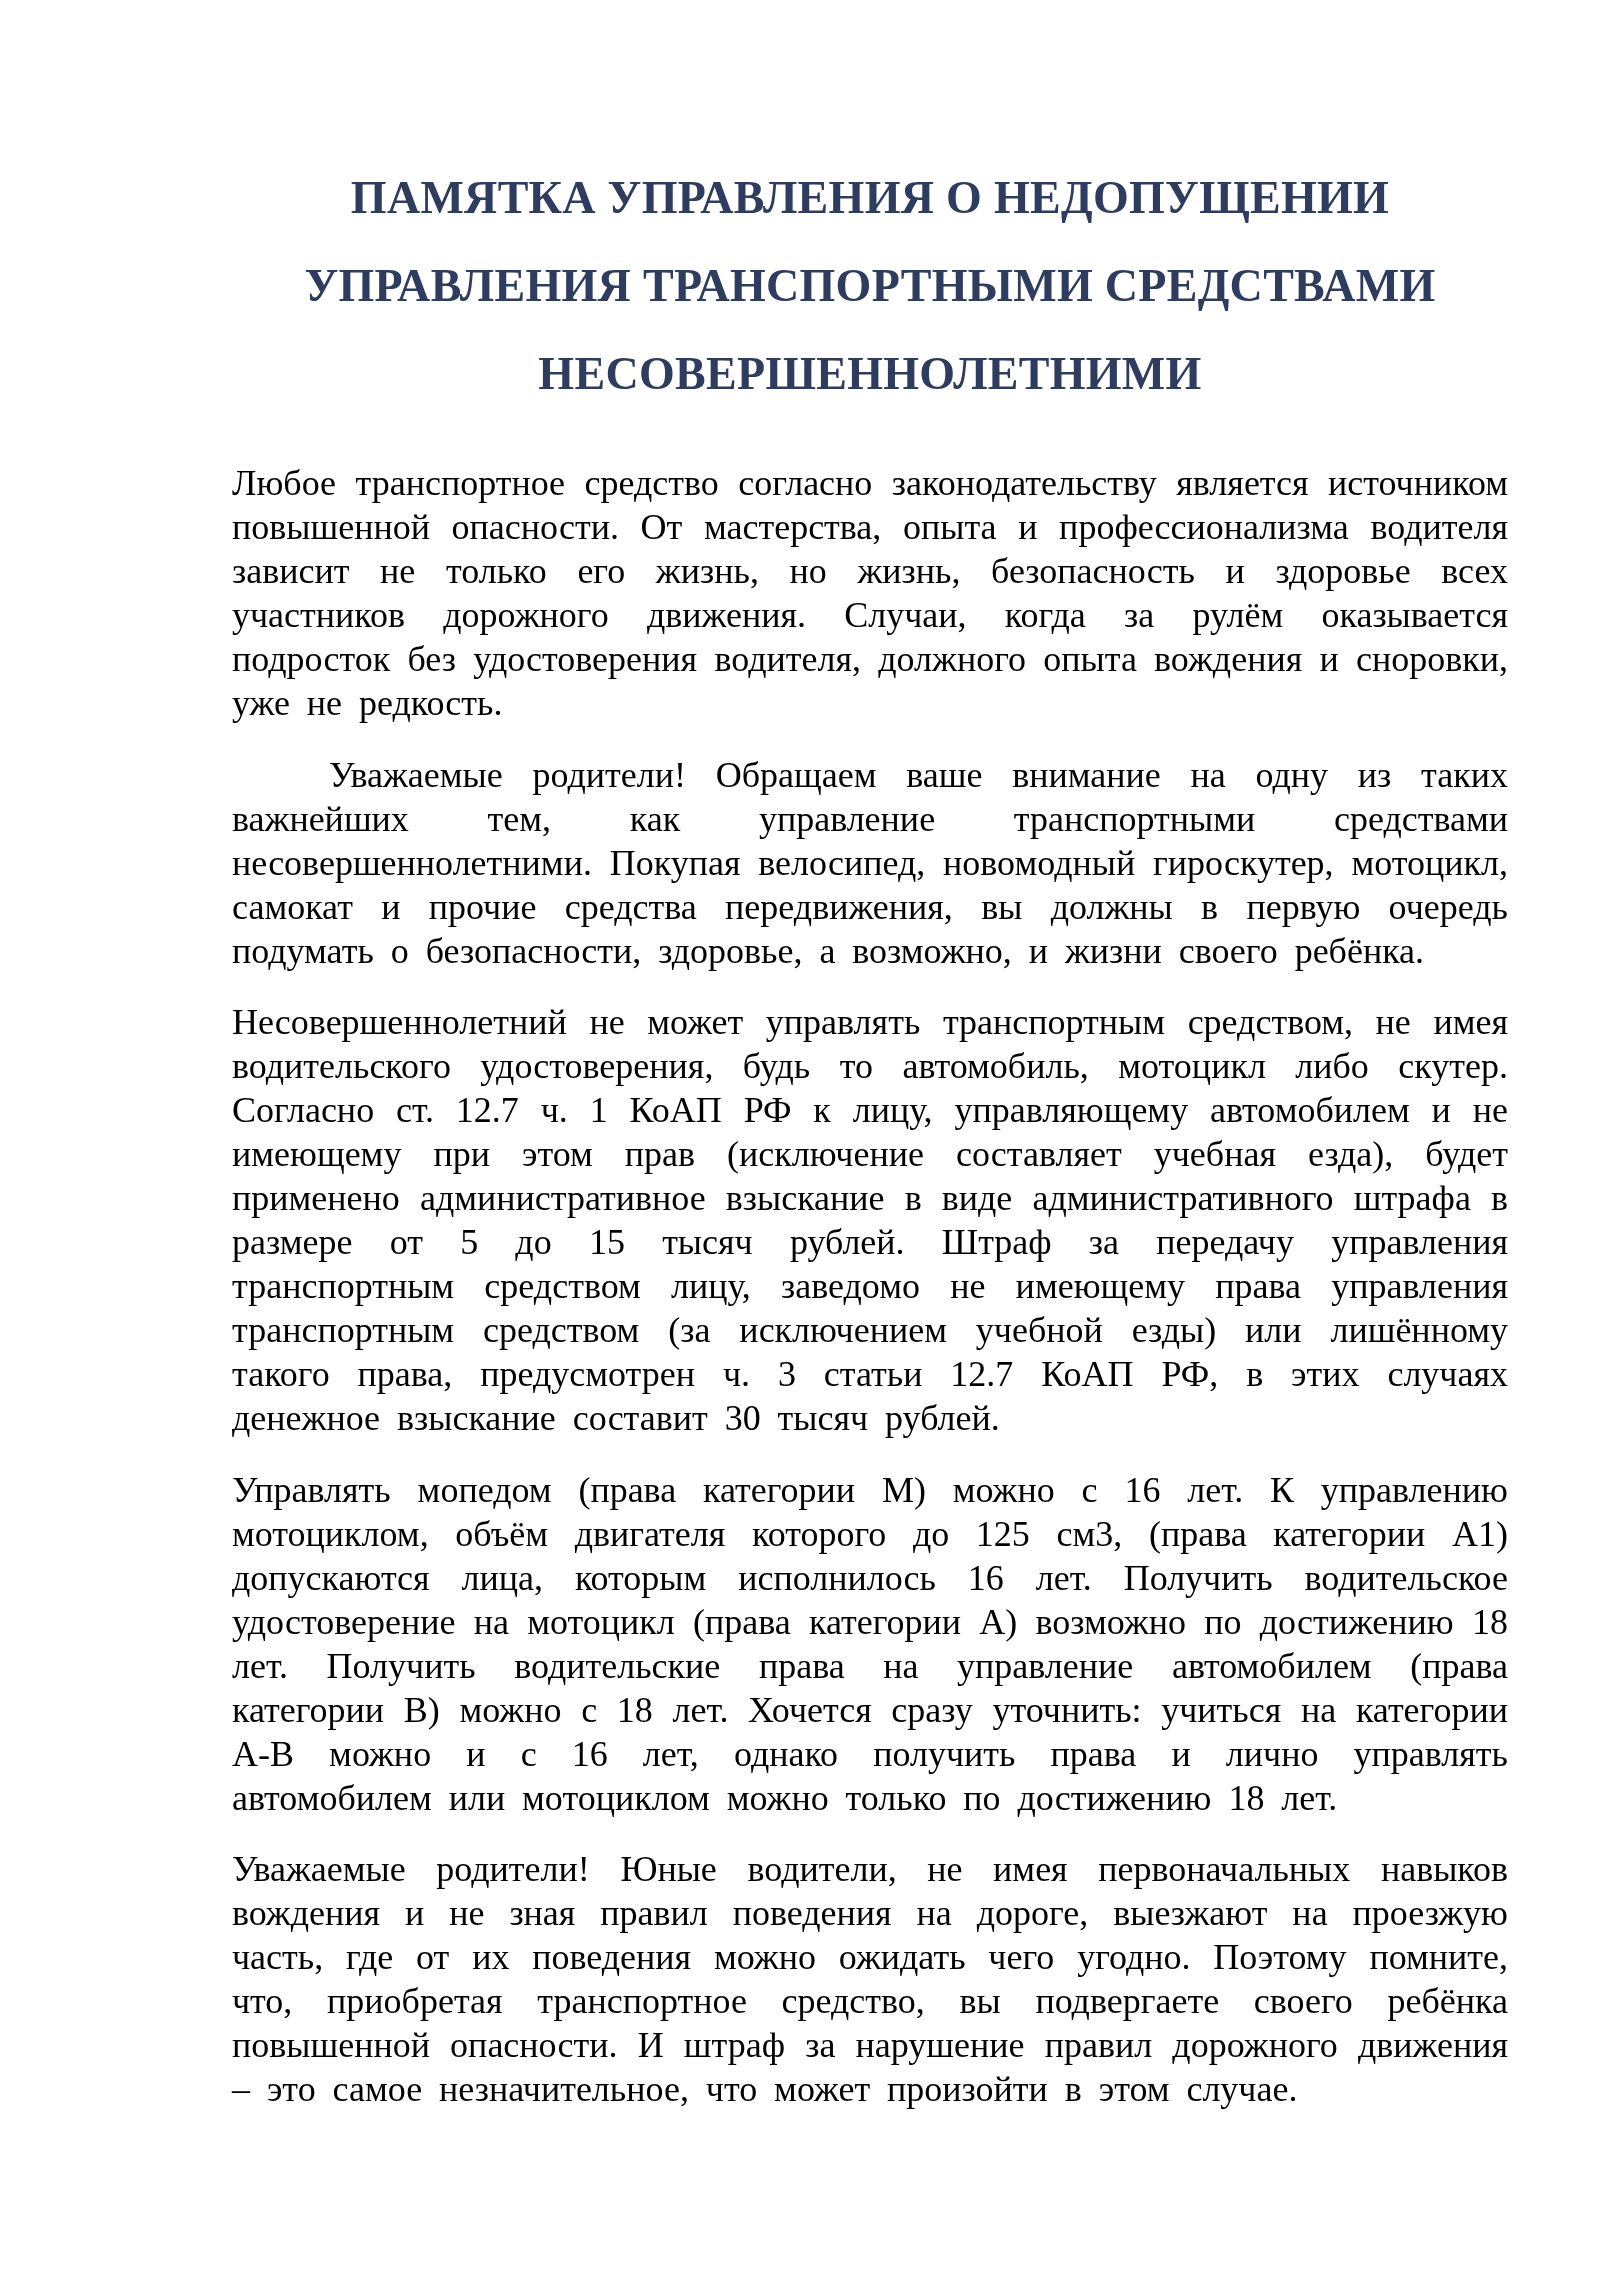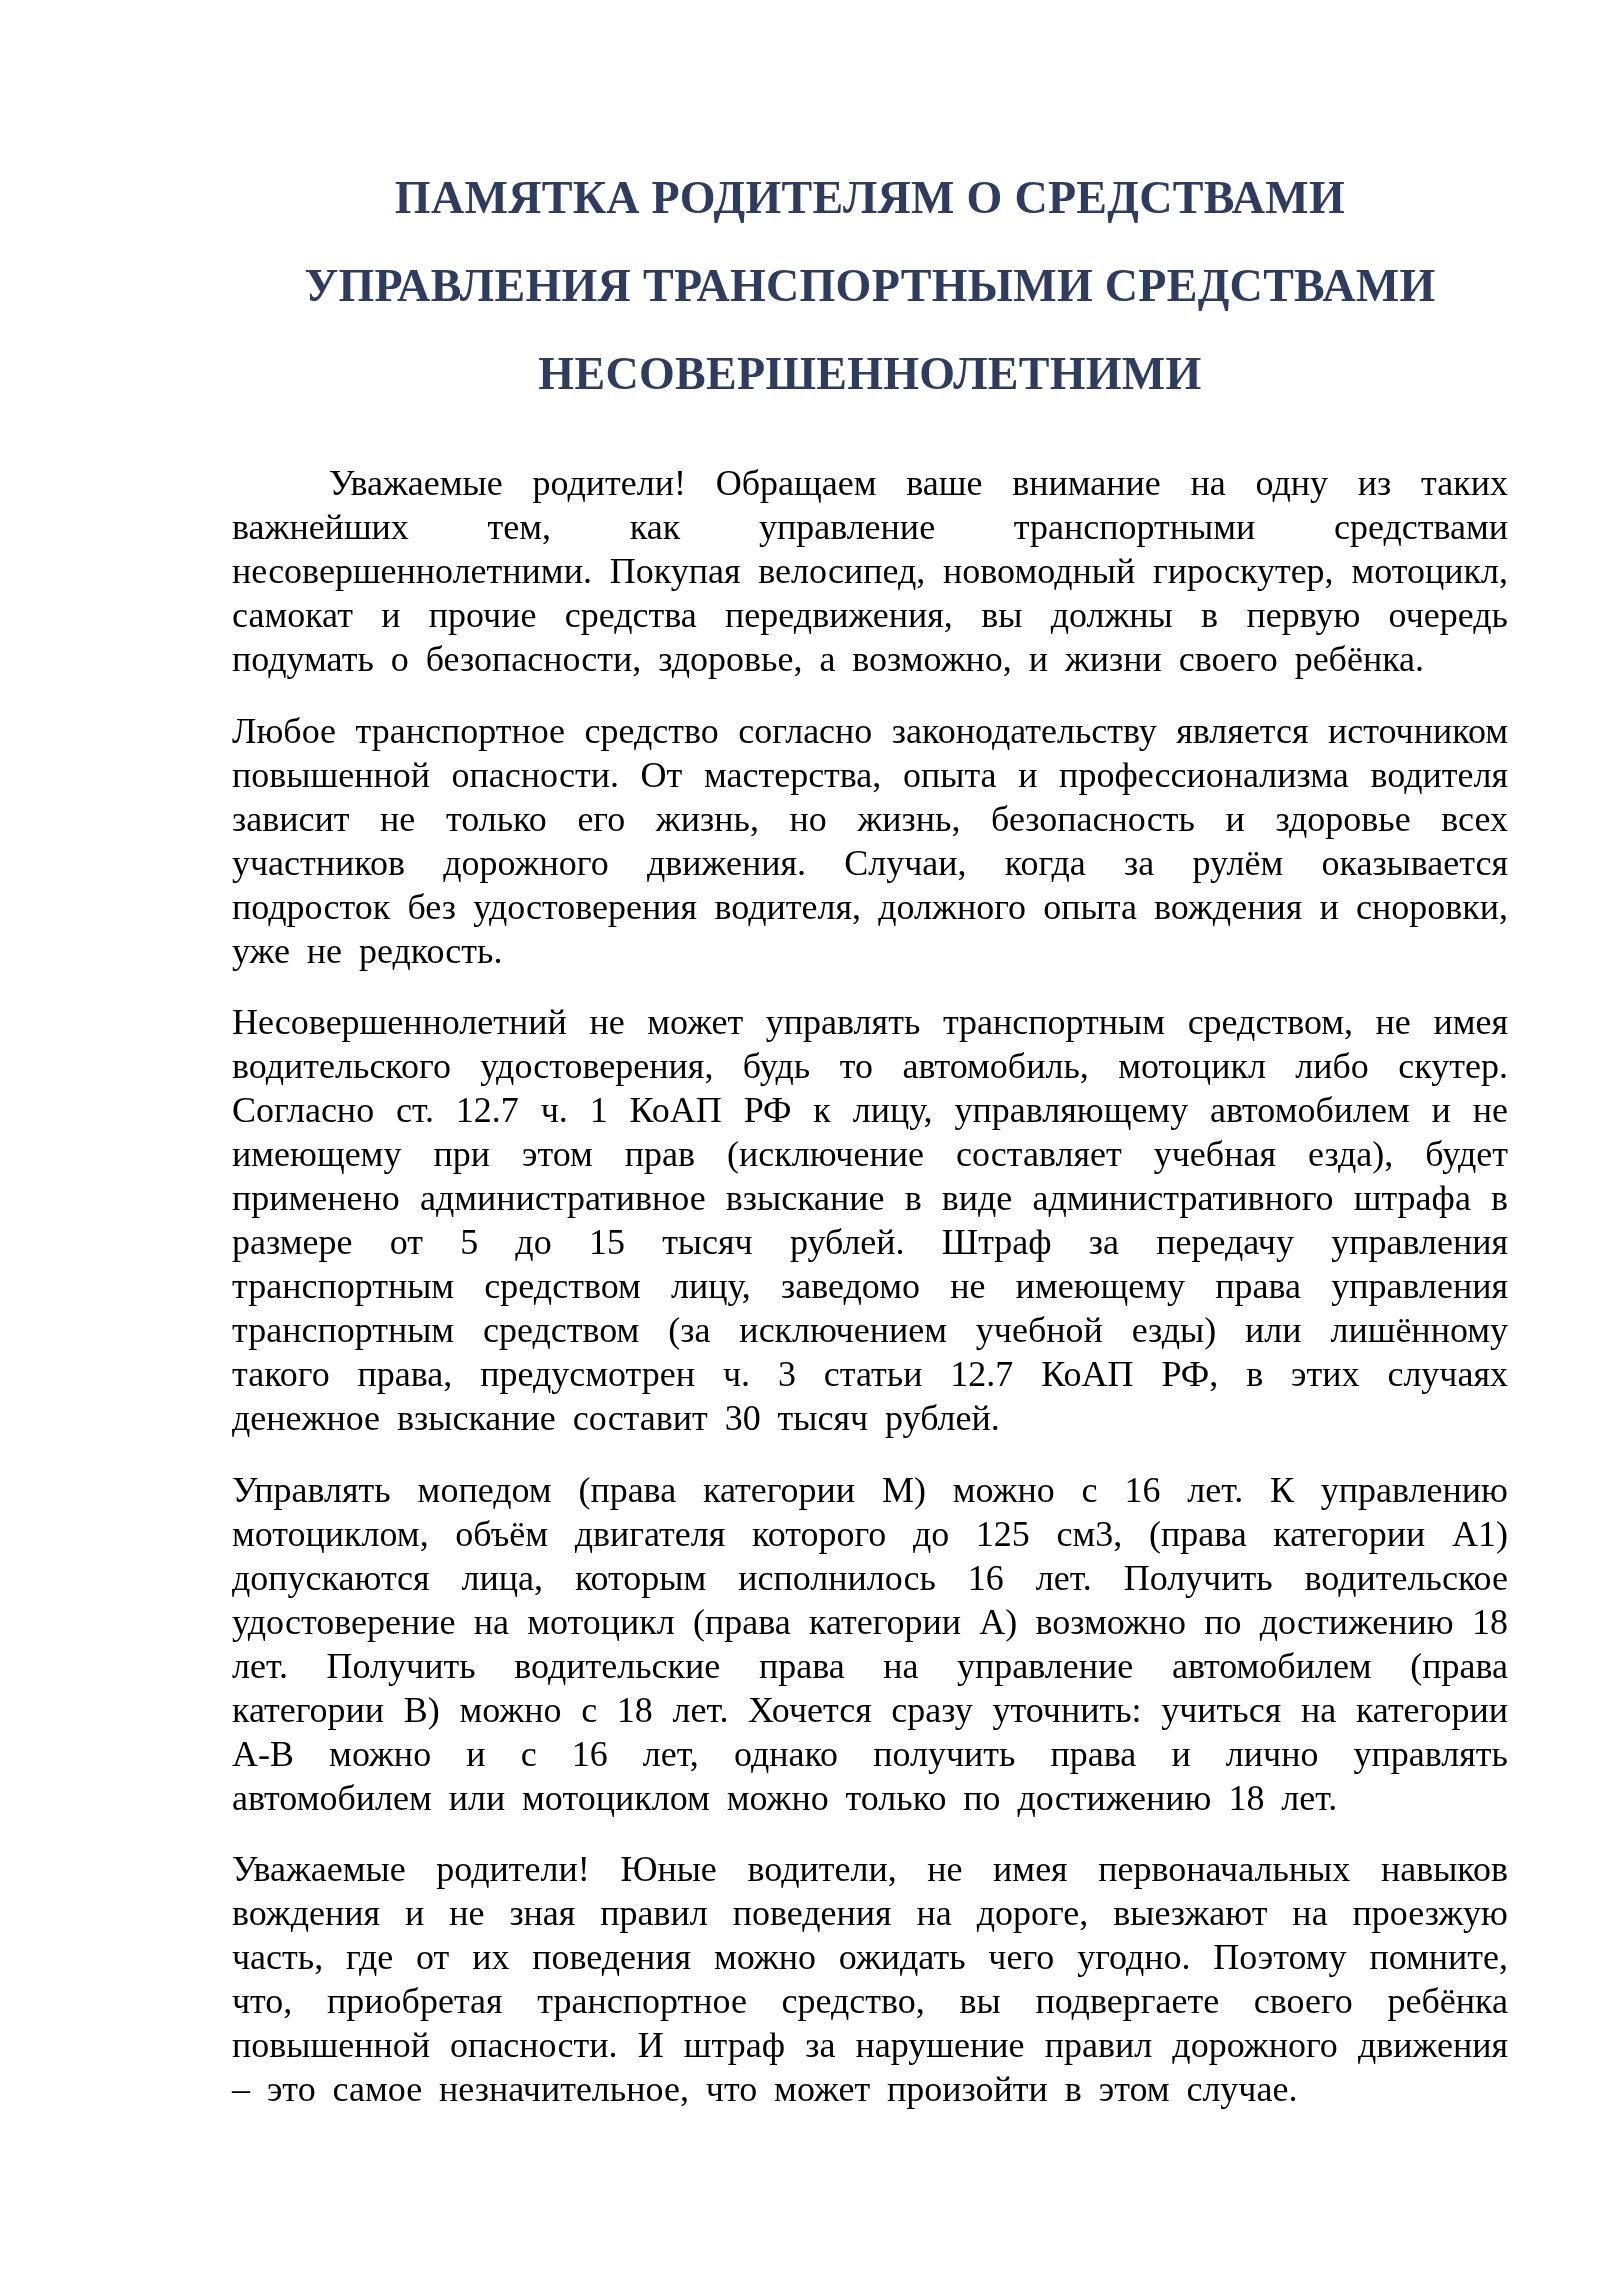--- a/index.html
+++ b/index.html
@@ -34,25 +34,25 @@
     margin: 0 0 27.5px 0;
   }
   .para.indent {
     text-indent: 97px; 
   }
 </style>
 </head>
 <body>
 
 <div class="page">
-  <h1 class="doc-title" style="color: rgb(46, 60, 96);">ПАМЯТКА РОДИТЕЛЯМ О СРЕДСТВАМИ УПРАВЛЕНИЯ ТРАНСПОРТНЫМИ СРЕДСТВАМИ НЕСОВЕРШЕННОЛЕТНИМИ</h1>
+  <h1 class="doc-title" style="color: rgb(46, 60, 96);">ПАМЯТКА УПРАВЛЕНИЯ О НЕДОПУЩЕНИИ УПРАВЛЕНИЯ ТРАНСПОРТНЫМИ СРЕДСТВАМИ НЕСОВЕРШЕННОЛЕТНИМИ</h1>
+
+  <p class="para">Любое транспортное средство согласно законодательству является источником повышенной опасности. От мастерства, опыта и профессионализма водителя зависит не только его жизнь, но жизнь, безопасность и здоровье всех участников дорожного движения. Случаи, когда за рулём оказывается подросток без удостоверения водителя, должного опыта вождения и сноровки, уже не редкость.</p>
 
   <p class="para indent">Уважаемые родители! Обращаем ваше внимание на одну из таких важнейших тем, как управление транспортными средствами несовершеннолетними. Покупая велосипед, новомодный гироскутер, мотоцикл, самокат и прочие средства передвижения, вы должны в первую очередь подумать о безопасности, здоровье, а возможно, и жизни своего ребёнка.</p>
-
-  <p class="para">Любое транспортное средство согласно законодательству является источником повышенной опасности. От мастерства, опыта и профессионализма водителя зависит не только его жизнь, но жизнь, безопасность и здоровье всех участников дорожного движения. Случаи, когда за рулём оказывается подросток без удостоверения водителя, должного опыта вождения и сноровки, уже не редкость.</p>
 
   <p class="para">Несовершеннолетний не может управлять транспортным средством, не имея водительского удостоверения, будь то автомобиль, мотоцикл либо скутер. Согласно ст. 12.7 ч. 1 КоАП РФ к лицу, управляющему автомобилем и не имеющему при этом прав (исключение составляет учебная езда), будет применено административное взыскание в виде административного штрафа в размере от 5 до 15 тысяч рублей. Штраф за передачу управления транспортным средством лицу, заведомо не имеющему права управления транспортным средством (за исключением учебной езды) или лишённому такого права, предусмотрен ч. 3 статьи 12.7 КоАП РФ, в этих случаях денежное взыскание составит 30 тысяч рублей.</p>
 
   <p class="para">Управлять мопедом (права категории М) можно с 16 лет. К управлению мотоциклом, объём двигателя которого до 125 см3, (права категории А1) допускаются лица, которым исполнилось 16 лет. Получить водительское удостоверение на мотоцикл (права категории А) возможно по достижению 18 лет. Получить водительские права на управление автомобилем (права категории В) можно с 18 лет. Хочется сразу уточнить: учиться на категории А-В можно и с 16 лет, однако получить права и лично управлять автомобилем или мотоциклом можно только по достижению 18 лет.</p>
 
   <p class="para">Уважаемые родители! Юные водители, не имея первоначальных навыков вождения и не зная правил поведения на дороге, выезжают на проезжую часть, где от их поведения можно ожидать чего угодно. Поэтому помните, что, приобретая транспортное средство, вы подвергаете своего ребёнка повышенной опасности. И штраф за нарушение правил дорожного движения – это самое незначительное, что может произойти в этом случае.</p>
 </div>
 
 
 </body></html>

